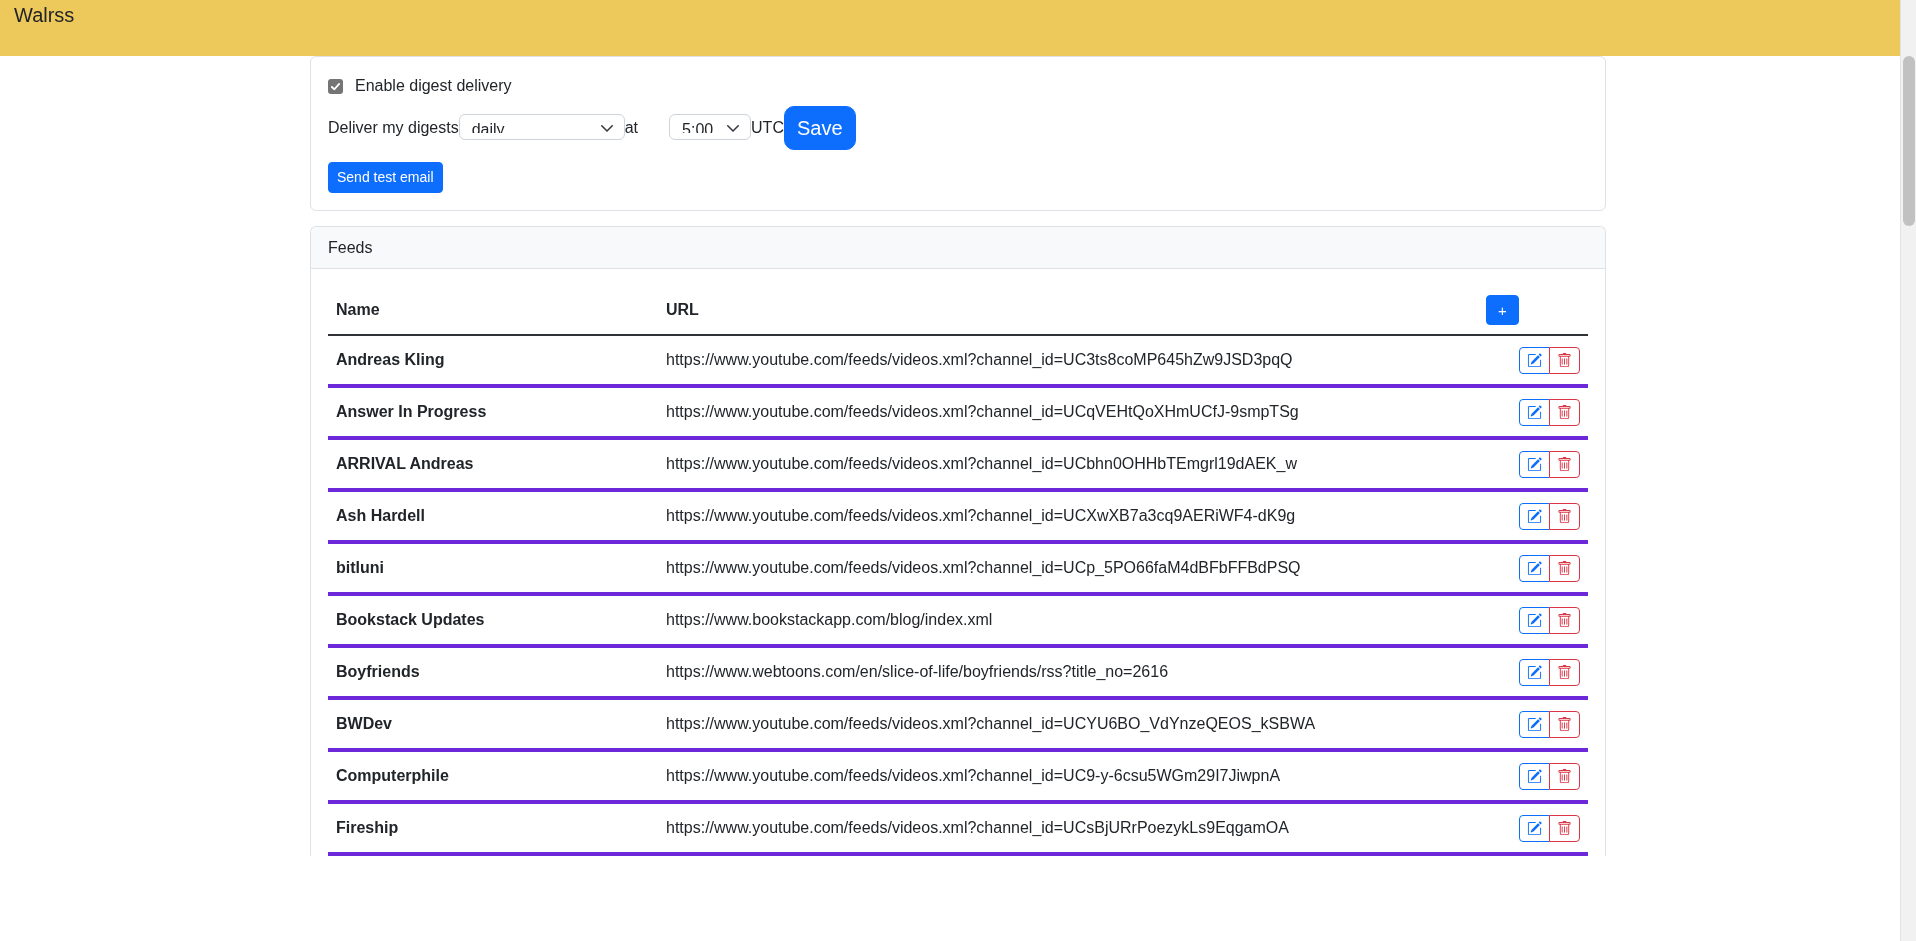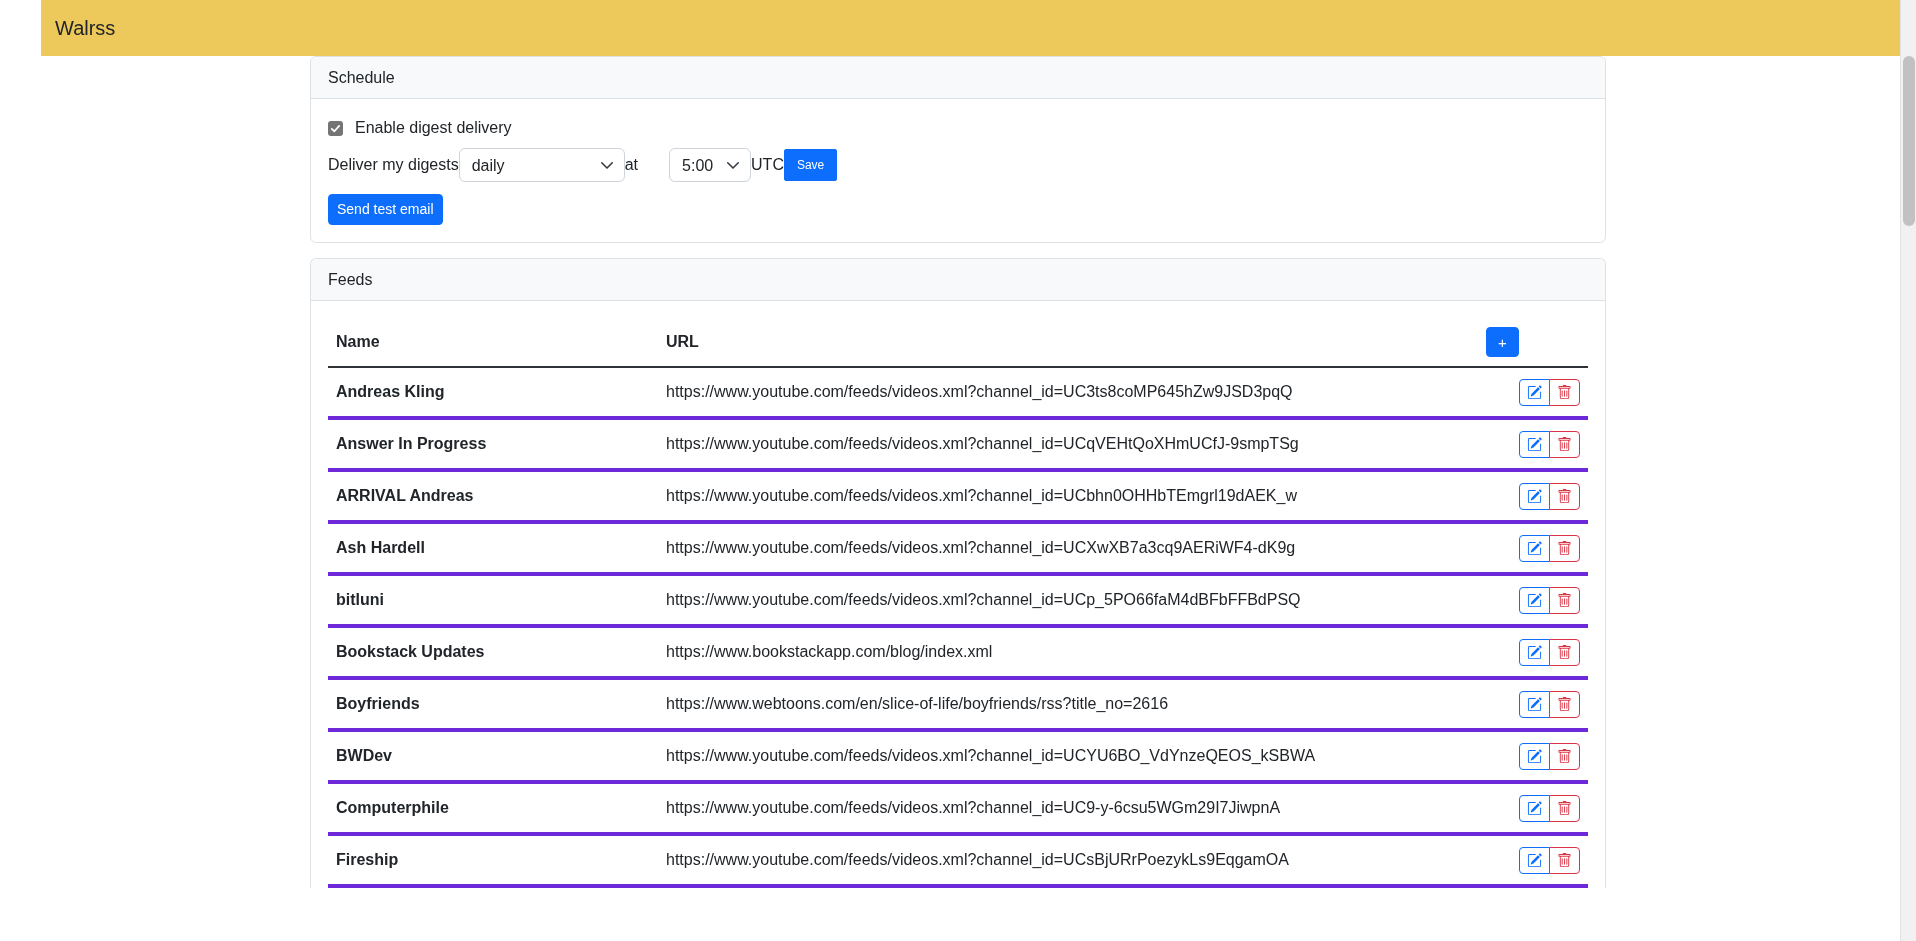--- a/index.html
+++ b/index.html
@@ -7,21 +7,21 @@
   body {
     width: 1916px; height: 941px; overflow: hidden;
     background: #ffffff; color: #212529;
     font-family: "Liberation Sans", "DejaVu Sans", sans-serif;
     font-size: 16px; line-height: 1.5;
   }
 
   
   .navbar {
     height: 56px; background: #ecc95a;
-    display: flex; align-items: center; padding: 0 14px; margin-left: 41px;
+    display: flex; padding: 0 14px;
   }
   .brand { font-size: 20px; color: #212529; text-decoration: none; cursor: pointer; }
 
   
   .container { width: 1296px; margin: 0 auto; }
   h1.page-title { font-size: 40px; font-weight: 500; margin: 20px 0 13px; }
 
   
   .card { border: 1px solid #dee2e6; border-radius: 6px; background: #fff; }
   .card-feeds { margin-top: 15px; border-bottom: none; border-radius: 6px 6px 0 0; }
@@ -39,32 +39,32 @@
     display: inline-flex; align-items: center; justify-content: center; cursor: pointer;
     flex: 0 0 auto;
   }
   .controls-row { display: flex; align-items: center; margin-bottom: 12px; }
 
   .select-wrap { position: relative; display: inline-block; }
   select.form-select {
     appearance: none; -webkit-appearance: none; -moz-appearance: none;
     border: 1px solid #ced4da; border-radius: 6px; background: #fff;
     font-family: inherit; font-size: 16px; color: #212529;
-    height: 34px; padding: 6px 34px 6px 12px; cursor: pointer;
+    height: 26px; padding: 6px 34px 6px 12px; cursor: pointer;
   }
   .freq-select { width: 166px; }
   .time-select { width: 82px; margin-left: 31px; }
   .select-wrap .chev {
     position: absolute; right: 11px; top: 50%; transform: translateY(-50%);
     pointer-events: none; display: flex;
   }
 
   .btn {
-    border: 1px solid transparent; border-radius: 2px; cursor: pointer;
-    font-family: inherit; font-size: 12px; line-height: 1.5; padding: 6px 12px;
+    border: 1px solid transparent; border-radius: 10px; cursor: pointer;
+    font-family: inherit; font-size: 20px; line-height: 1.5; padding: 6px 12px;
     background: none;
   }
   .btn-primary { background: #0d6efd; border-color: #0d6efd; color: #fff; }
   .btn-sm { font-size: 14px; padding: 4px 8px; border-radius: 4px; }
   .btn-outline-primary { color: #0d6efd; border-color: #0d6efd; background: #fff; }
   .btn-outline-danger { color: #dc3545; border-color: #dc3545; background: #fff; }
   .btn-icon { display: inline-flex; align-items: center; justify-content: center; padding: 5px 7px; }
   .btn-icon svg { display: block; }
 
   
@@ -104,21 +104,20 @@
 <body>
 
 <nav class="navbar">
   <a class="brand">Walrss</a>
 </nav>
 
 <div class="container">
 
 
   <div class="card">
-    <div class="card-header">Schedule</div>
     <div class="card-body">
 
       <div class="check-row">
         <span class="checkbox">
           <svg width="11" height="11" viewBox="0 0 12 12">
               <path d="M2 6.5 4.8 9 10 3.2" fill="none" stroke="#ffffff" stroke-width="2" stroke-linecap="round" stroke-linejoin="round"></path>
             </svg>
         </span>
         <label>Enable digest delivery</label>
       </div>

